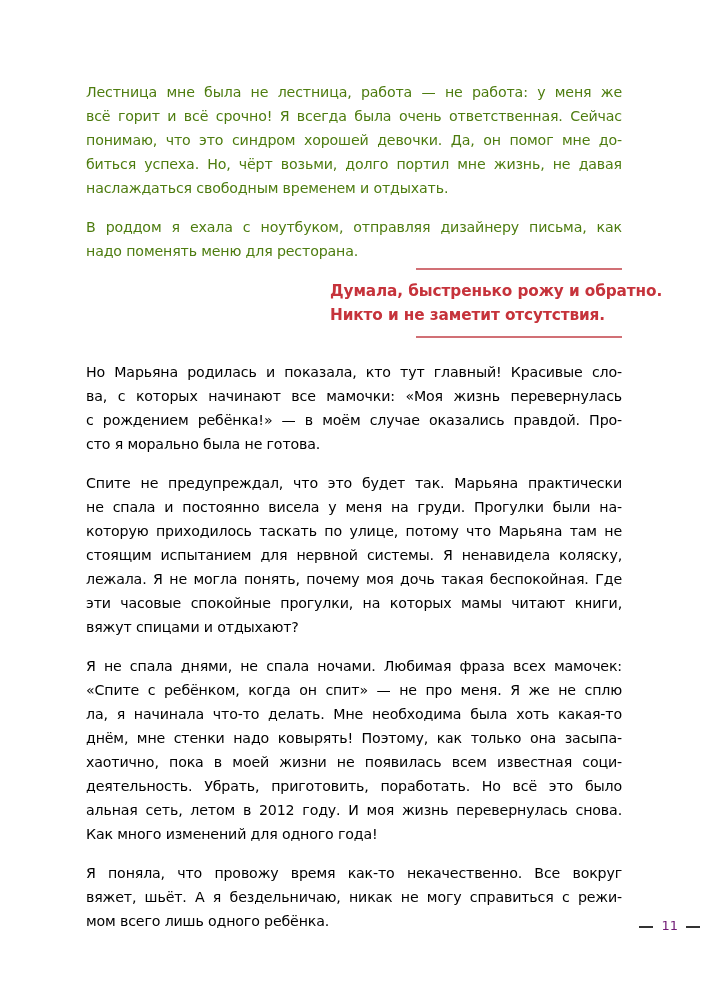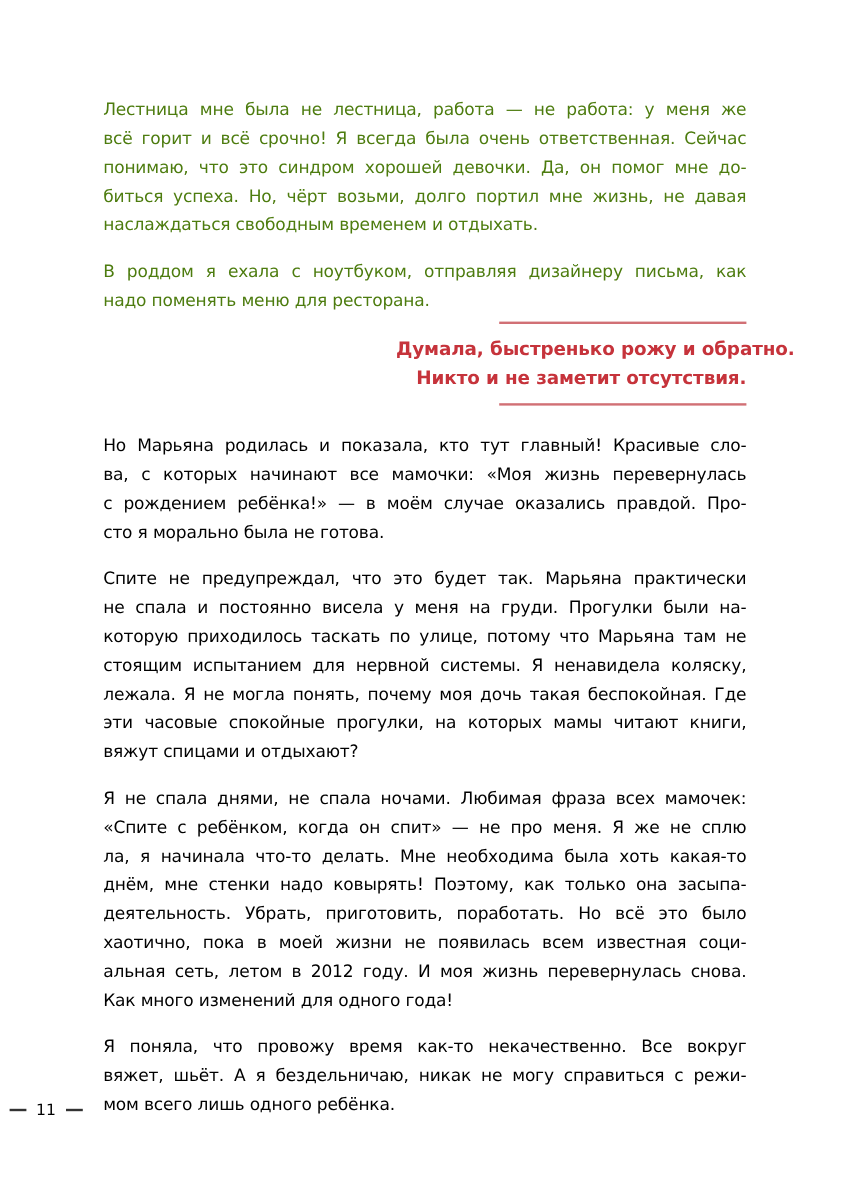--- a/index.html
+++ b/index.html
@@ -47,41 +47,41 @@
     .quote .rule {
       height: 2px;
       background: #c9575d;
       margin-left: 86px;
       opacity: 0.85;
     }
     .quote .qtext {
       color: #c6333b;
       font-size: 15.3px;
       line-height: 24px;
-      text-align: right;
+      text-align: left;
       padding: 9px 0 9px 0;
       font-weight: 600;
       letter-spacing: -0.1px;
     }
     .quote .qtext span { display: block; white-space: nowrap; }
     .block2 {
       position: absolute;
       left: 86px;
       top: 360px;
       width: 536px;
       color: #000000;
     }
     .pagenum {
       position: absolute;
       top: 918px;
       left: 0;
       width: 708px;
-      text-align: left;
+      text-align: right;
       font-size: 13px;
-      color: #000000;
+      color: #701a75;
     }
     .pagenum .dash {
       display: inline-block;
       width: 14px;
       height: 2px;
       background: #333333;
       vertical-align: middle;
       margin: 0 8px;
     }
   </style>
@@ -125,22 +125,22 @@
     <span class="ln">стоящим испытанием для нервной системы. Я ненавидела коляску,</span>
     <span class="ln">лежала. Я не могла понять, почему моя дочь такая беспокойная. Где</span>
     <span class="ln">эти часовые спокойные прогулки, на которых мамы читают книги,</span>
     <span class="ln last">вяжут спицами и отдыхают?</span>
   </p>
   <p class="para">
     <span class="ln">Я не спала днями, не спала ночами. Любимая фраза всех мамочек:</span>
     <span class="ln">«Спите с ребёнком, когда он спит» — не про меня. Я же не сплю</span>
     <span class="ln">ла, я начинала что-то делать. Мне необходима была хоть какая-то</span>
     <span class="ln">днём, мне стенки надо ковырять! Поэтому, как только она засыпа-</span>
+    <span class="ln">хаотично, пока в моей жизни не появилась всем известная соци-</span>
     <span class="ln">деятельность. Убрать, приготовить, поработать. Но всё это было</span>
-    <span class="ln">хаотично, пока в моей жизни не появилась всем известная соци-</span>
     <span class="ln">альная сеть, летом в 2012 году. И моя жизнь перевернулась снова.</span>
     <span class="ln last">Как много изменений для одного года!</span>
   </p>
   <p class="para">
     <span class="ln">Я поняла, что провожу время как-то некачественно. Все вокруг</span>
     <span class="ln">вяжет, шьёт. А я бездельничаю, никак не могу справиться с режи-</span>
     <span class="ln last">мом всего лишь одного ребёнка.</span>
   </p>
 </div>
 

